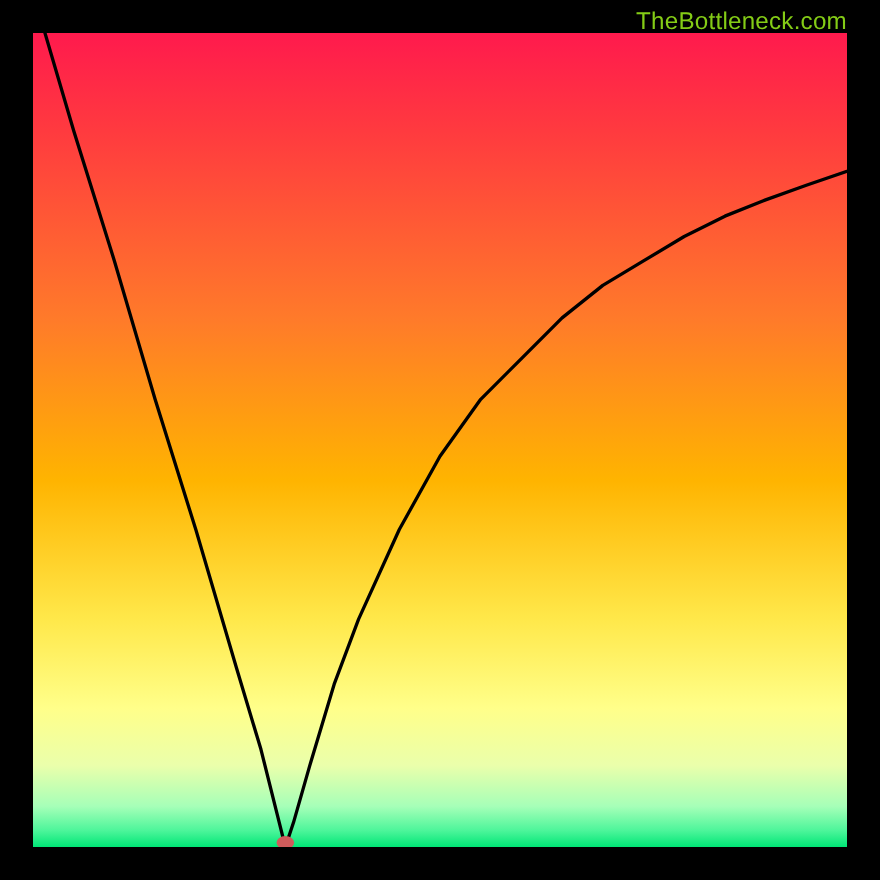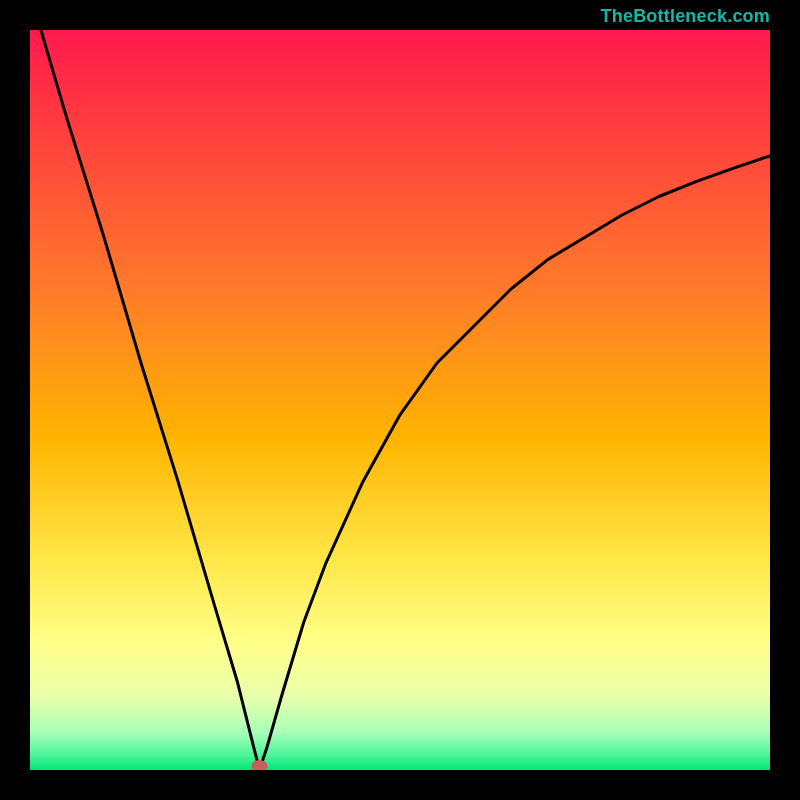--- a/index.html
+++ b/index.html
@@ -24,23 +24,23 @@
     top: 30px;
     left: 30px;
     width: 740px;
     height: 740px;
     overflow: hidden;
   }
   .watermark {
     position: absolute;
     top: 6px;
     right: 30px;
-    color: #14b8a6;
-    font-size: 18px;
-    font-weight: 700;
+    color: #84cc16;
+    font-size: 22px;
+    font-weight: 400;
     letter-spacing: 0.2px;
   }
   svg {
     display: block;
   }
 </style>
 </head>
 <body>
 
 <div class="frame">

